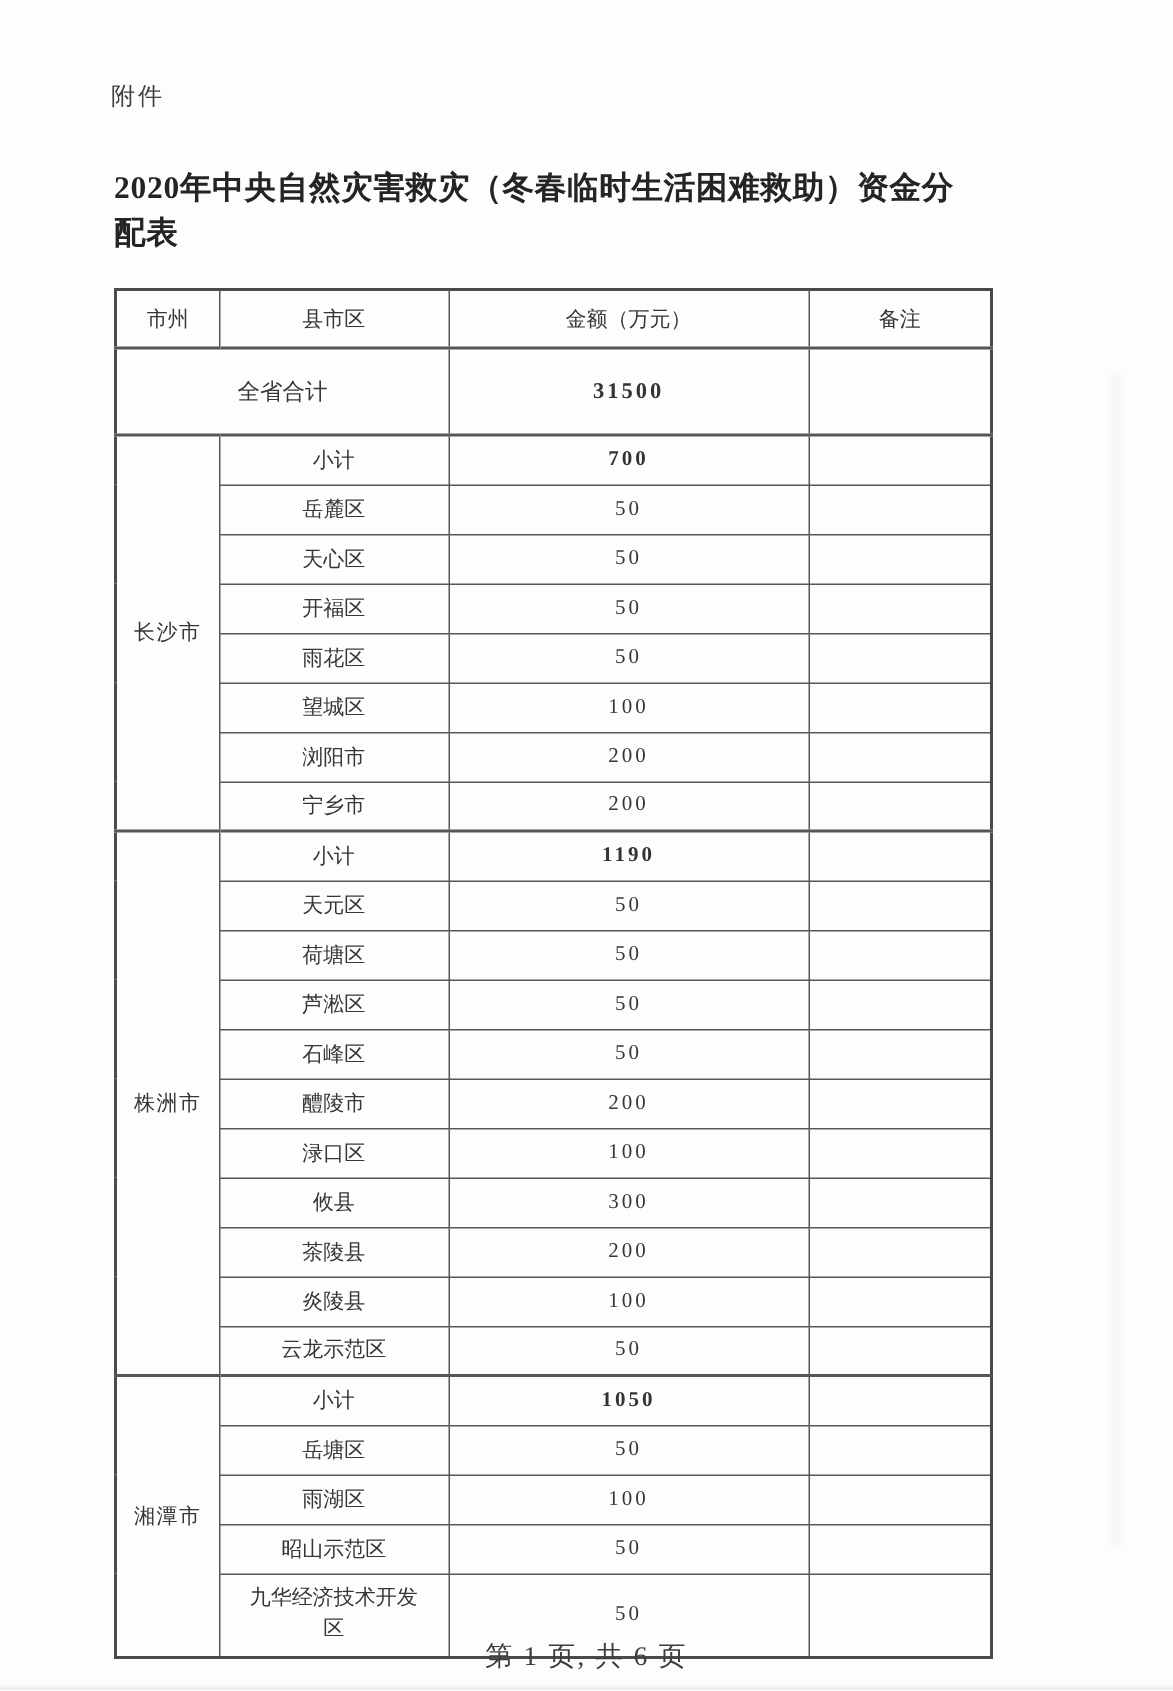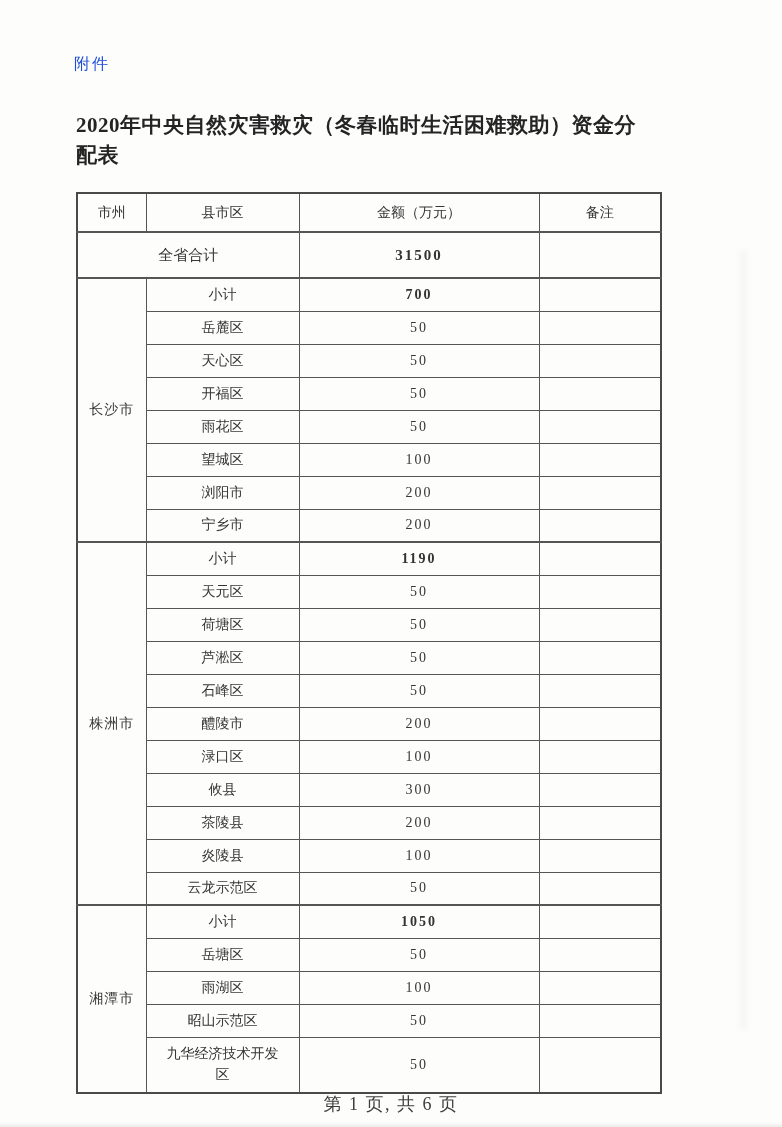--- a/index.html
+++ b/index.html
@@ -34,21 +34,21 @@
     bottom: 0;
     height: 5px;
     background: linear-gradient(to bottom, rgba(255,255,255,0), rgba(160,160,160,0.18));
   }
   .attachment {
     position: absolute;
     left: 74px;
     top: 54px;
     font-size: 16px;
     letter-spacing: 2px;
-    color: #1d4ed8;
+    color: #404040;
   }
   .title {
     position: absolute;
     left: 76px;
     top: 110px;
     width: 584px;
     text-align: left;
     font-size: 21px;
     font-weight: bold;
     line-height: 30px;
@@ -71,21 +71,21 @@
     vertical-align: middle;
     font-size: 14px;
     font-weight: normal;
     padding: 0;
     color: #363636;
     overflow: hidden;
   }
   .alloc thead tr { height: 39px; }
   .alloc thead th { border-bottom-width: 2px; }
   .alloc tbody tr { height: 33px; }
-  .alloc tr.total-row { height: 46px; }
+  .alloc tr.total-row { height: 58px; }
   .alloc tr.total-row td { font-size: 15px; }
   .alloc tr.tall { height: 56px; }
   .alloc tr.sec-first td { border-top-width: 2px; }
   .b { font-weight: bold; }
   .amount {
     font-family: Liberation Serif, serif;
     font-size: 15px;
     letter-spacing: 2px;
     color: #3d3d3d;
   }

